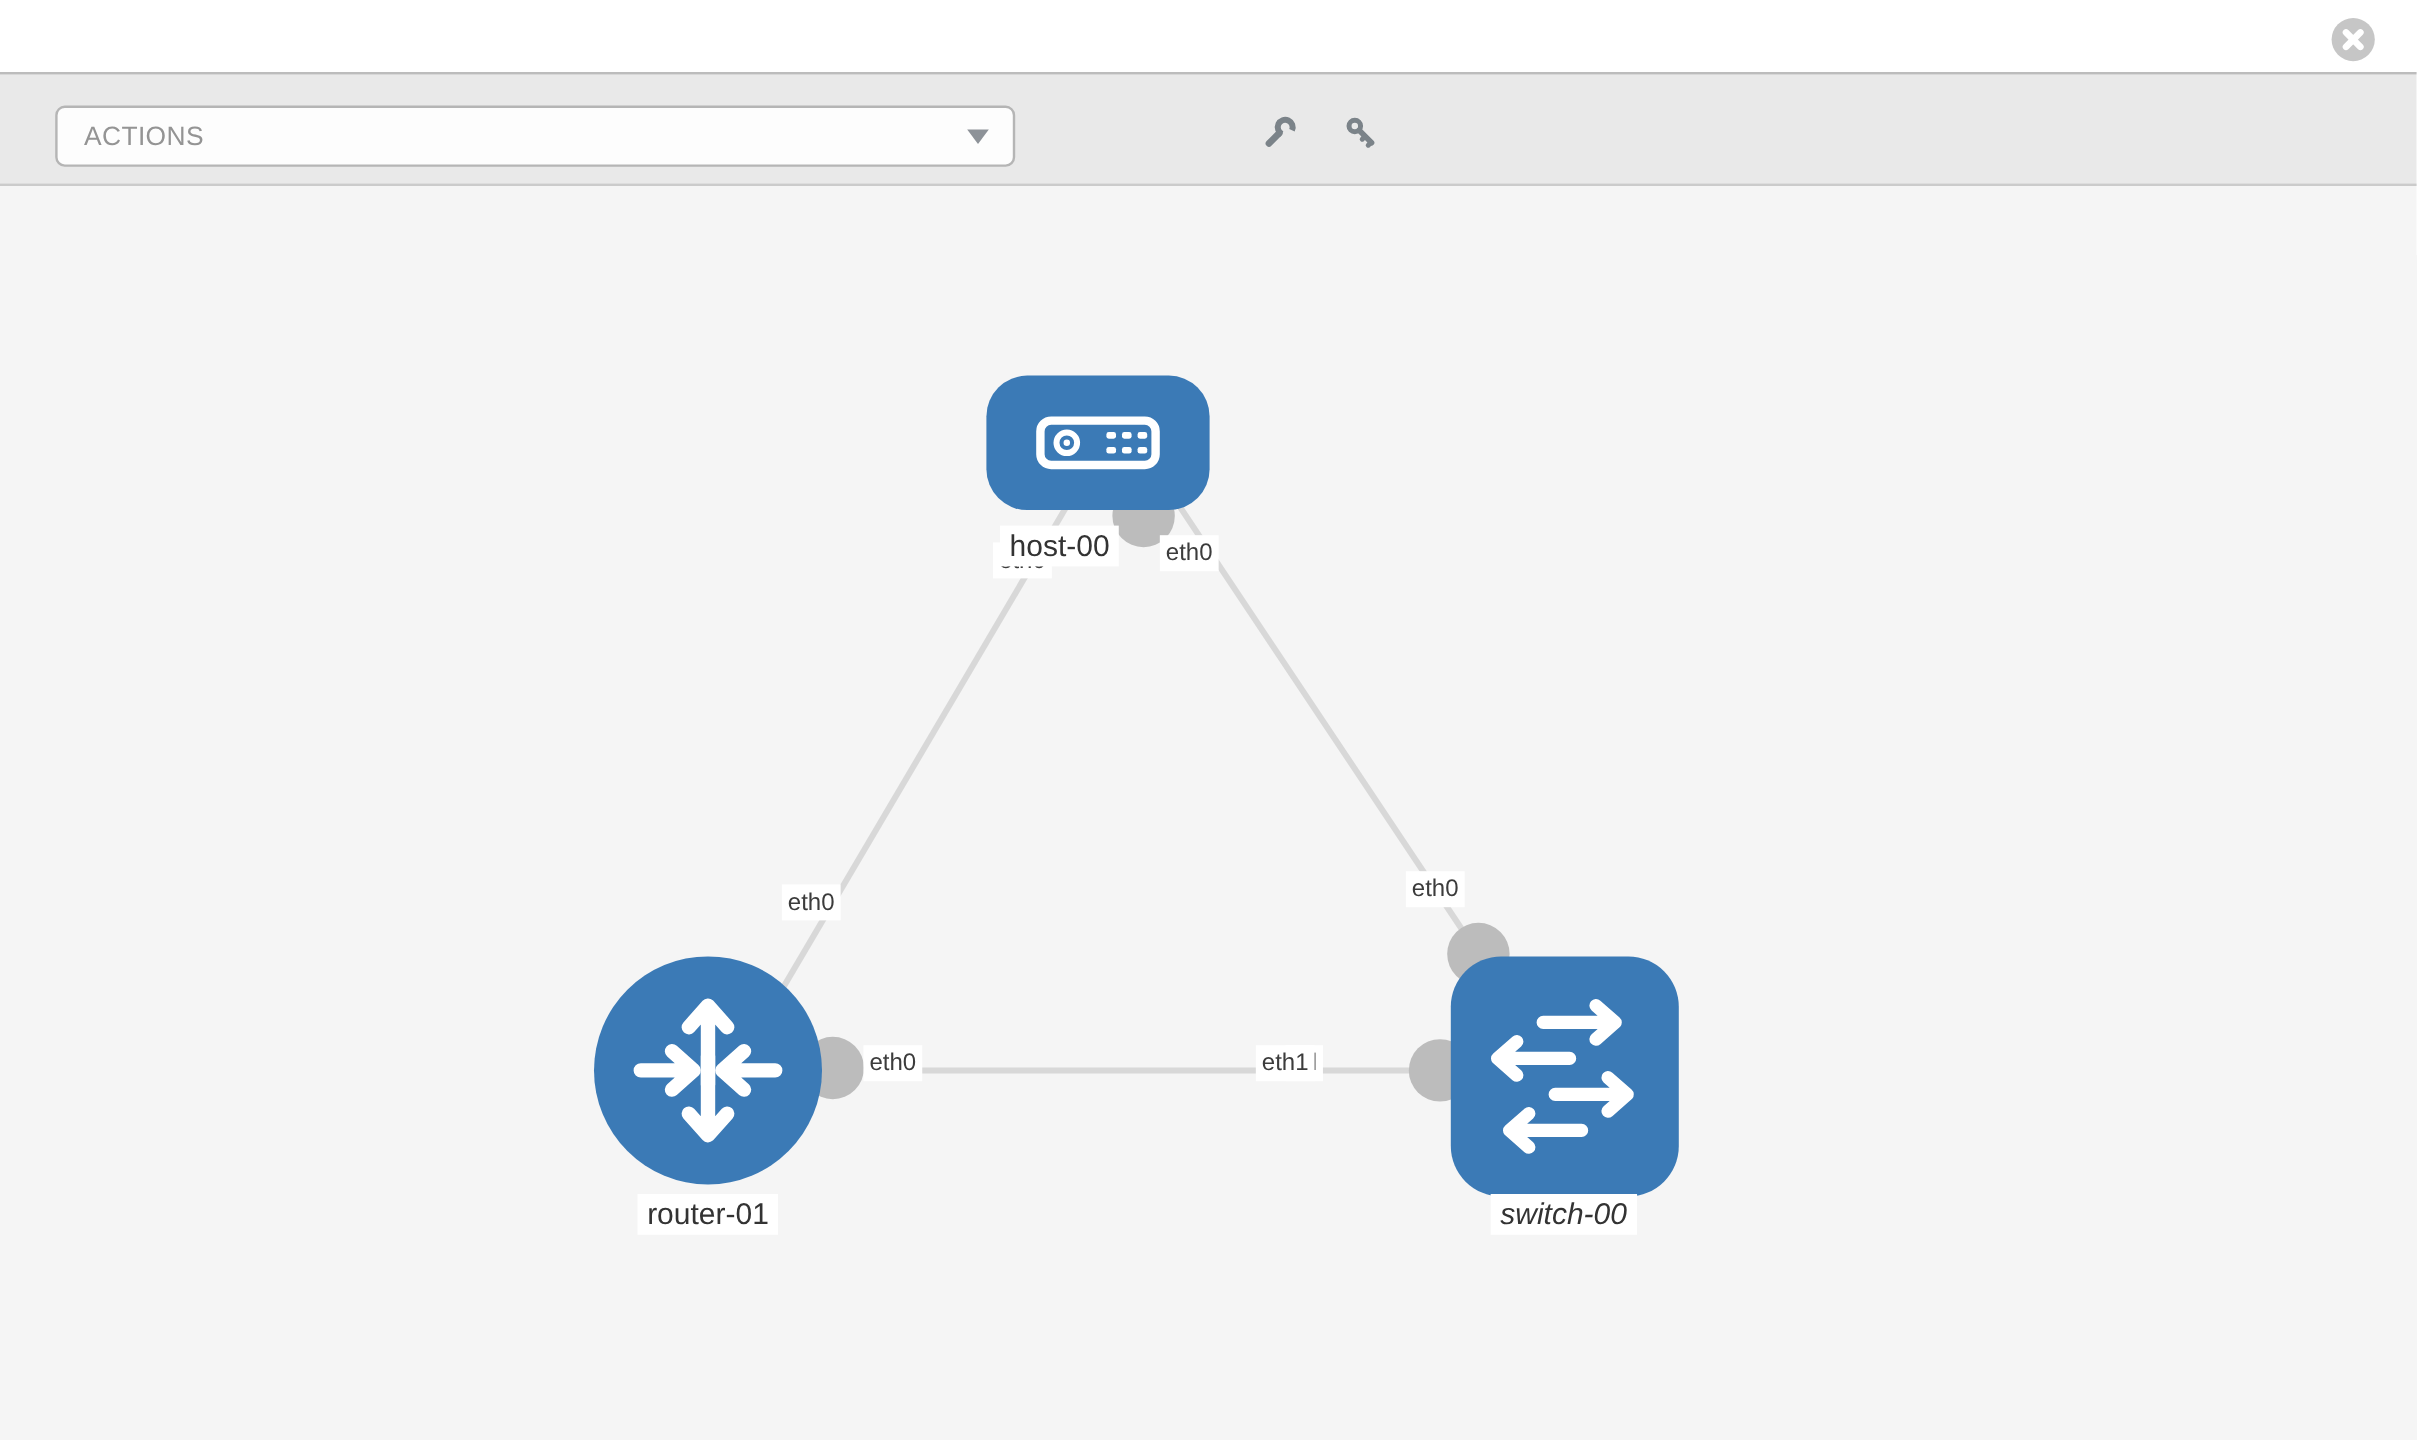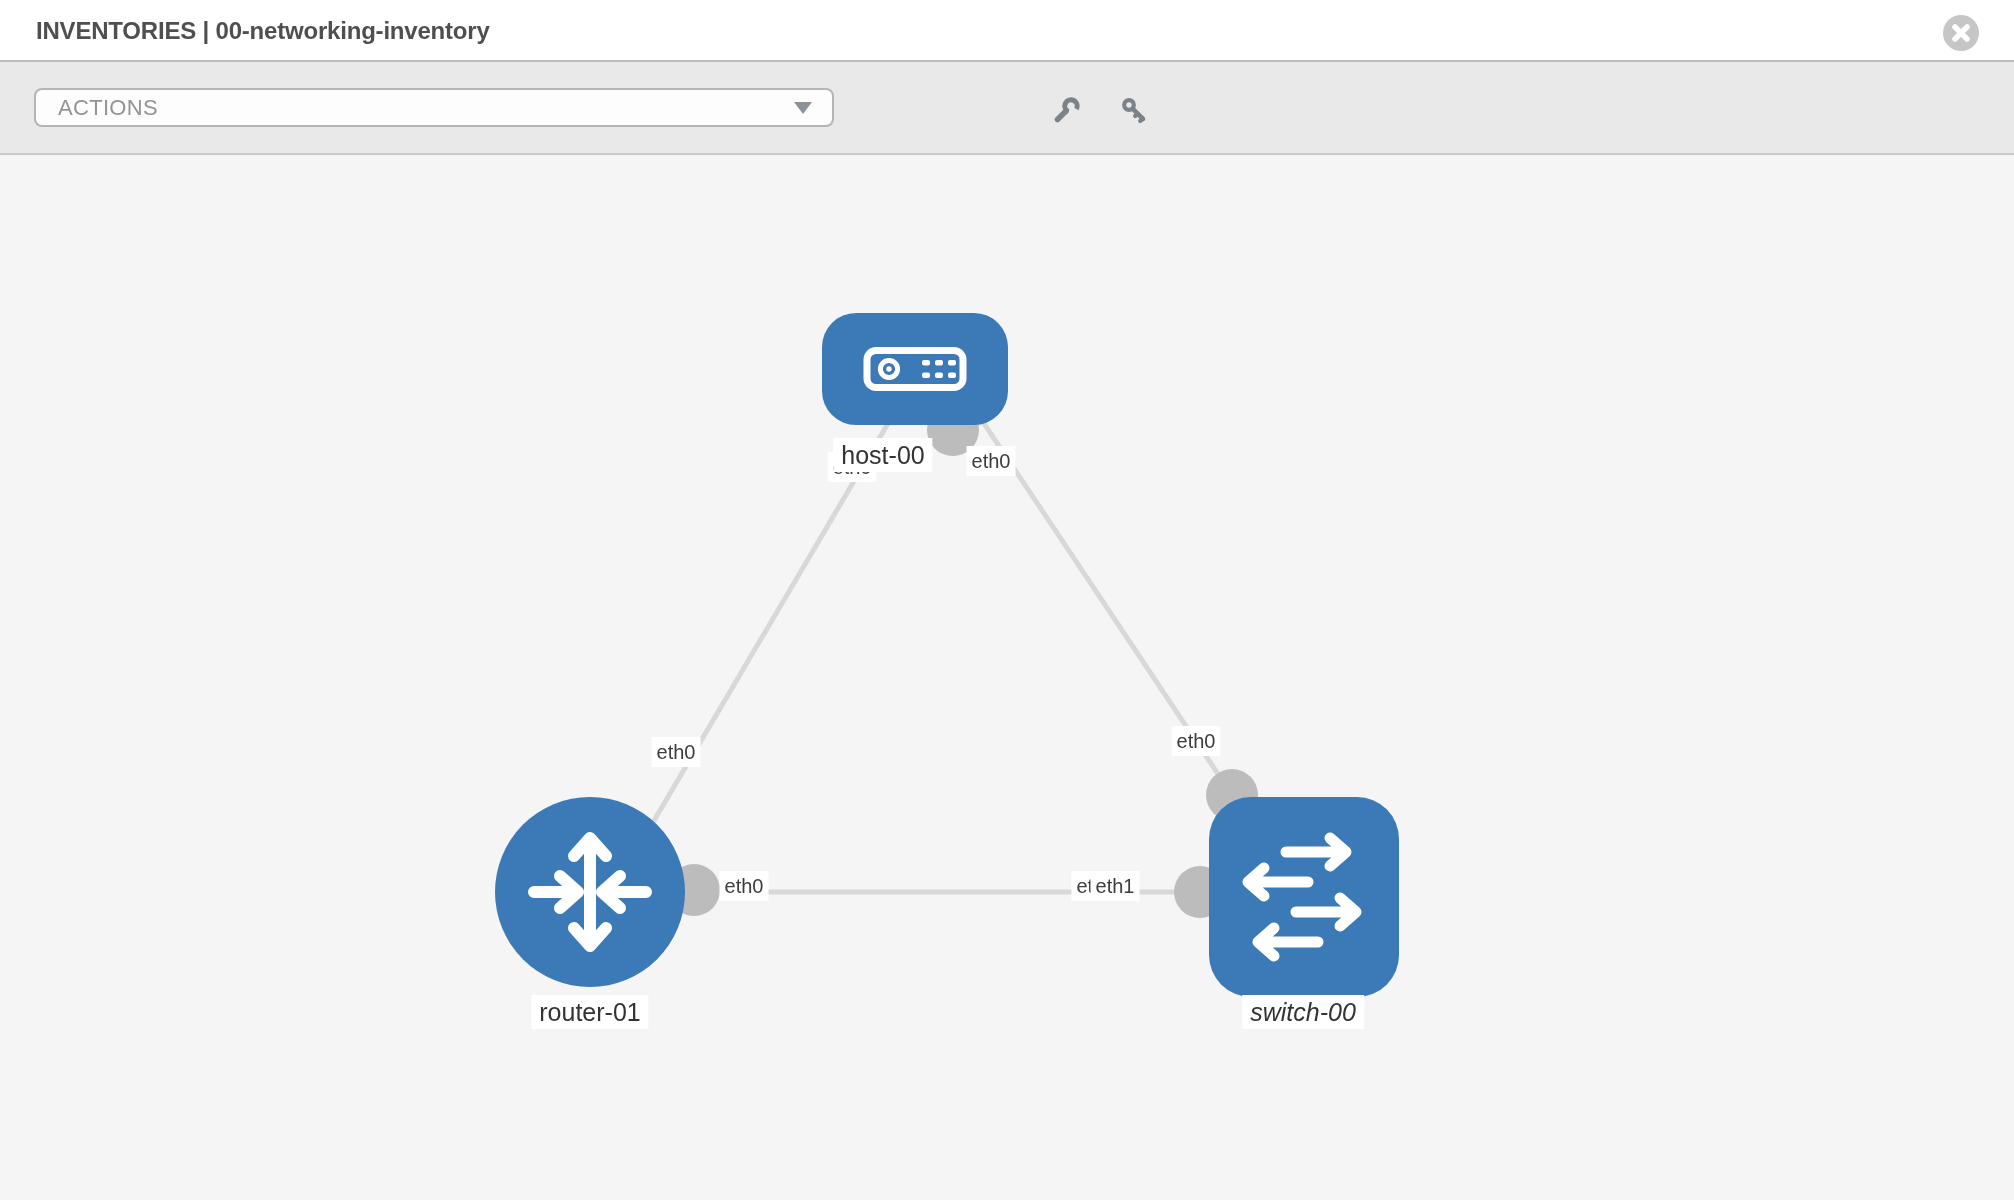--- a/index.html
+++ b/index.html
@@ -19,24 +19,24 @@
     position:absolute; left:1943px; top:15px; width:36px; height:36px; border-radius:50%;
     background:#c6c6c6; cursor:pointer; display:flex; align-items:center; justify-content:center;
   }
 
   
   .toolbar {
     position:absolute; left:0; top:60px; width:2014px; height:95px;
     background:#e9e9e9; border-top:2px solid #bcbcbc; border-bottom:2px solid #cbcbcb;
   }
   .select-box {
-    position:absolute; top:26px; height:39px; background:#fdfdfd;
+    position:absolute; top:26px; height:51px; background:#fdfdfd;
     border:2px solid #b5b5b5; border-radius:8px;
     display:flex; align-items:center; justify-content:space-between;
-    padding:0 20px 0 22px; cursor:pointer;
+    padding:0 20px 0 22px; cursor:pointer;margin-left:12px;
   }
   .select-box .select-text { font-size:22px; color:#949494; letter-spacing:0.3px; }
   .actions-box { left:34px;  width:800px; }
   .search-box  { left:1182px; width:795px; }
   .caret {
     width:0; height:0; border-left:9px solid transparent; border-right:9px solid transparent;
     border-top:12px solid #8d9298;
   }
   .tool-icon { position:absolute; top:34px; width:30px; height:30px; cursor:pointer; }
   .wrench-pos { left:1051px; }
@@ -65,32 +65,31 @@
   }
   
   .lbl-host   { left:870px;  top:300px;margin-left:13px; }
   .lbl-router { left:590px;  top:857px; }
   .lbl-switch { left:1303px; top:857px;font-style:italic; }
   .lbl-eth-host-l   { left:852px;  top:312px; }
   .lbl-eth-host-r   { left:991px;  top:306px; }
   .lbl-eth-link0    { left:676px;  top:597px; }
   .lbl-eth-link1    { left:1196px; top:586px; }
   .lbl-eth-link2-r  { left:744px;  top:731px; }
-  .lbl-eth-link2-s  { left:1115px; top:731px; }
+  .lbl-eth-link2-s  { left:1071px; top:731px; }
   .lbl-fragment     { left:1087px; top:731px; z-index:2; }
 
   svg { display:block; }
 </style>
 </head>
 <body>
 
 <div id="app">
 
   <div class="header">
-    <div class="header-title">INVENTORIES | 00-networking-inventory</div>
     <div class="close-btn">
       <svg width="36" height="36" viewBox="0 0 36 36">
         <line x1="12" y1="12" x2="24" y2="24" stroke="#ffffff" stroke-width="5.5" stroke-linecap="round"></line>
         <line x1="24" y1="12" x2="12" y2="24" stroke="#ffffff" stroke-width="5.5" stroke-linecap="round"></line>
       </svg>
     </div>
   </div>
 
   <div class="toolbar">
     <div class="select-box actions-box">

